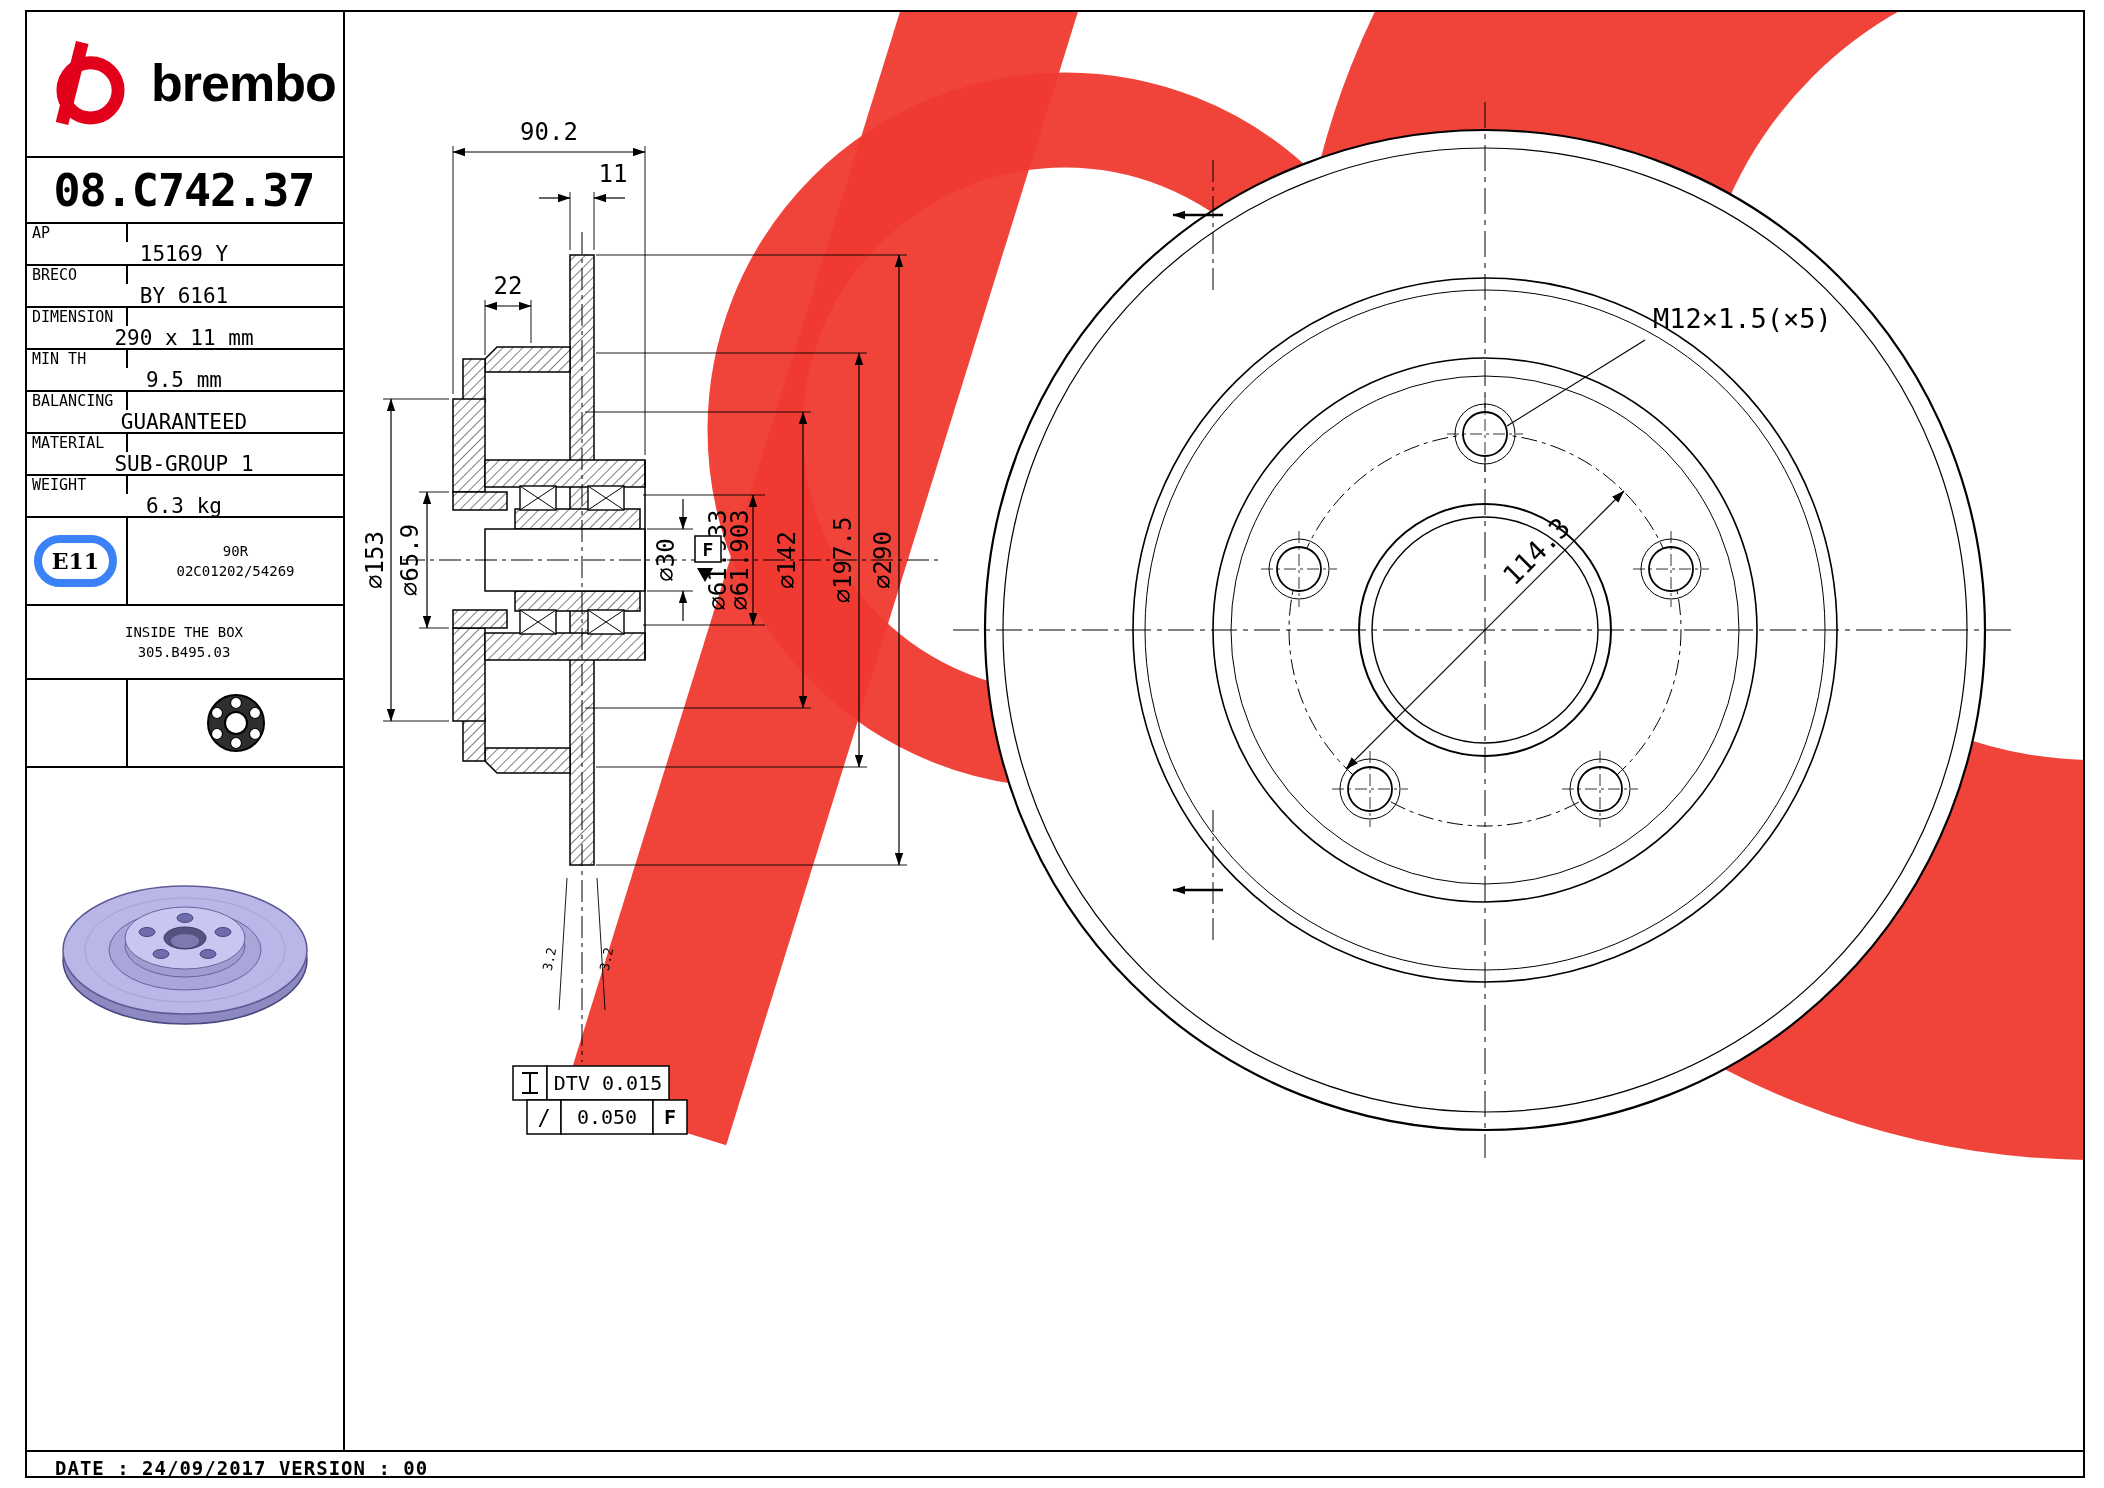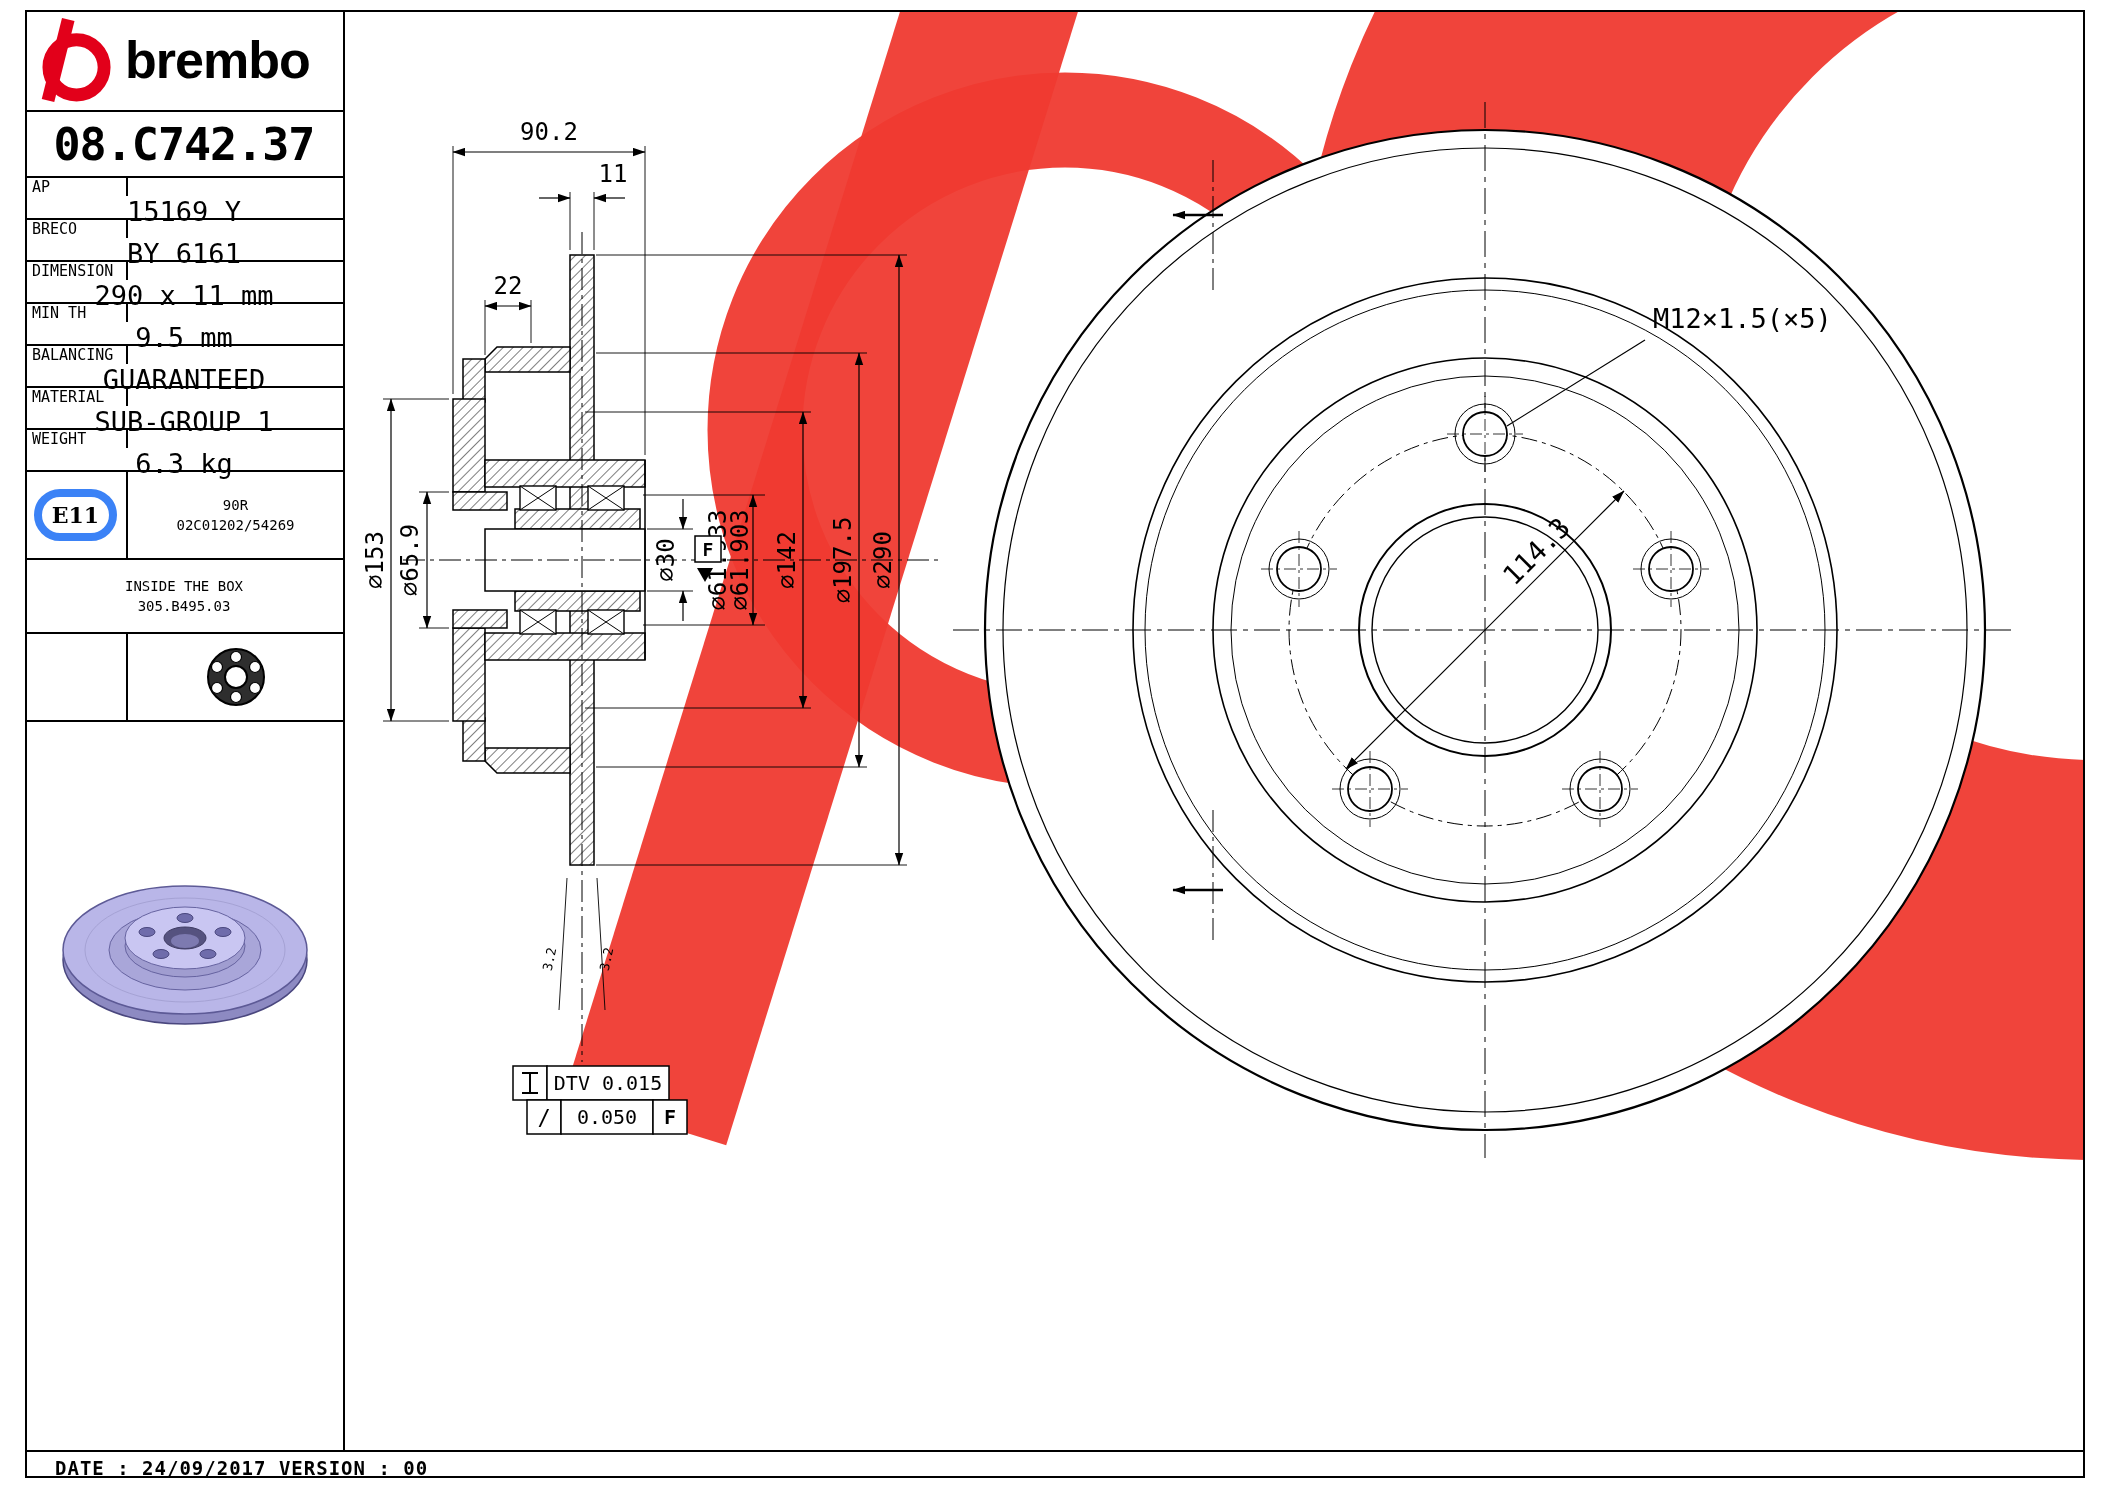--- a/index.html
+++ b/index.html
@@ -9,27 +9,27 @@
     overflow:hidden;
   }
   .frame {
     position:absolute; left:25px; top:10px; width:2060px; height:1468px;
     border:2px solid #000; box-sizing:border-box; z-index:6; pointer-events:none;
   }
   .left-panel {
     position:absolute; left:25px; top:10px; width:320px; height:1440px;
     border-right:2px solid #000; box-sizing:border-box; background:#fff; z-index:3;
   }
-  .logo-row { height:102px; border-bottom:2px solid #000; display:flex; align-items:center; gap:8px; box-sizing:border-box; }
+  .logo-row { height:148px; border-bottom:2px solid #000; display:flex; align-items:center; gap:20px; padding-left:14px; box-sizing:border-box; }
   .wordmark { font-family:"Liberation Sans",sans-serif; font-weight:bold; font-size:52px; letter-spacing:-1px; }
   .pn-row { height:66px; border-bottom:2px solid #000; display:flex; align-items:center; justify-content:center;
             font-size:45px; font-weight:bold; letter-spacing:-1px; box-sizing:border-box; }
   .srow { height:42px; border-bottom:2px solid #000; display:flex; box-sizing:border-box;flex-direction:column; }
   .slabel { width:103px; border-right:2px solid #000; display:flex; align-items:center; padding-left:7px; font-size:15px; box-sizing:border-box; }
-  .sval { flex:1; display:flex; align-items:center; justify-content:center; font-size:27px;border-radius:7px; }
+  .sval { flex:1; display:flex; align-items:center; justify-content:center; font-size:21px;border-radius:7px; }
   .e11row { height:88px; border-bottom:2px solid #000; display:flex; box-sizing:border-box; }
   .lcell { width:103px; border-right:2px solid #000; display:flex; align-items:center; justify-content:center; box-sizing:border-box; }
   .badge { border:8px solid #3b82f6; border-radius:26px; padding:5px 10px; font-family:"DejaVu Serif","Liberation Serif",serif; font-weight:bold; font-size:22px; }
   .stackval { flex:1; display:flex; flex-direction:column; align-items:center; justify-content:center; font-size:14px; line-height:1.45; }
   .iborow { height:74px; border-bottom:2px solid #000; display:flex; box-sizing:border-box;flex-direction:column; }
   .bearingrow { height:88px; border-bottom:2px solid #000; display:flex; box-sizing:border-box; }
   .render { position:absolute; left:20px; top:838px; }
   .footer {
     position:absolute; left:27px; top:1450px; width:2056px; height:34px; background:#fff;
     border-top:2px solid #000; display:flex; align-items:center; padding-left:28px;

